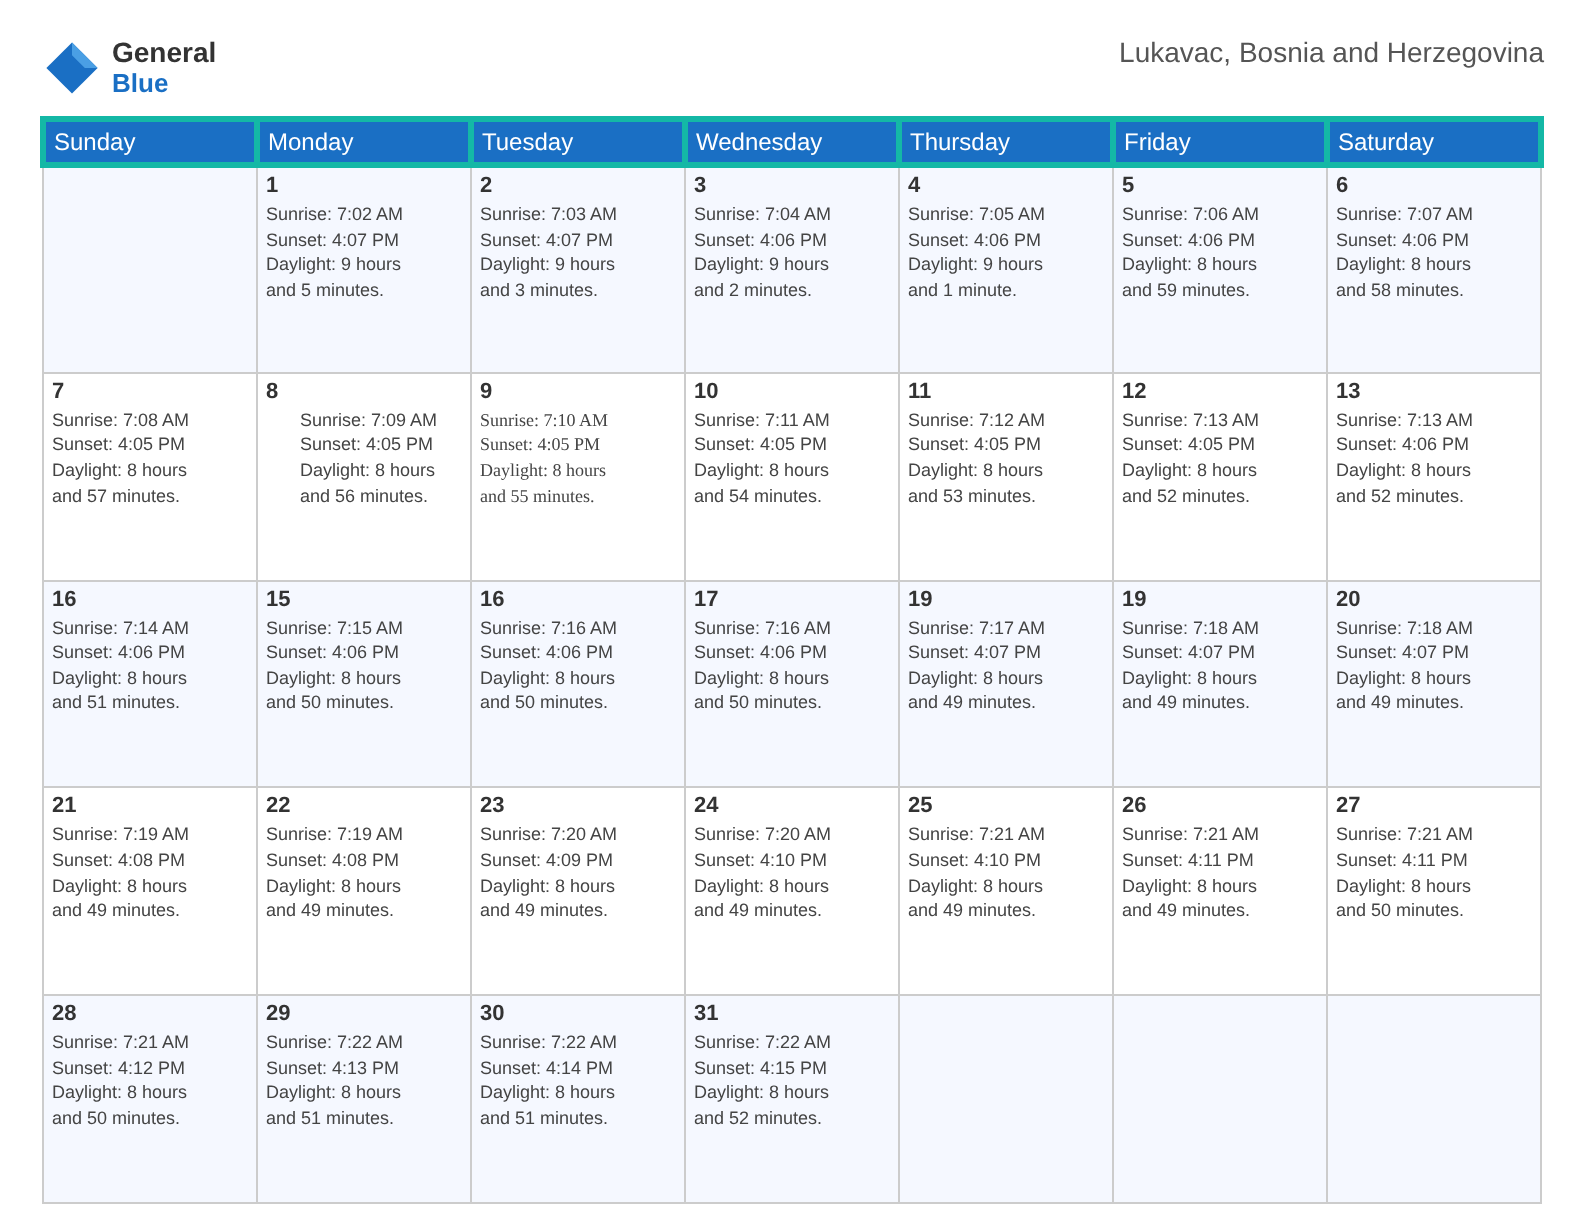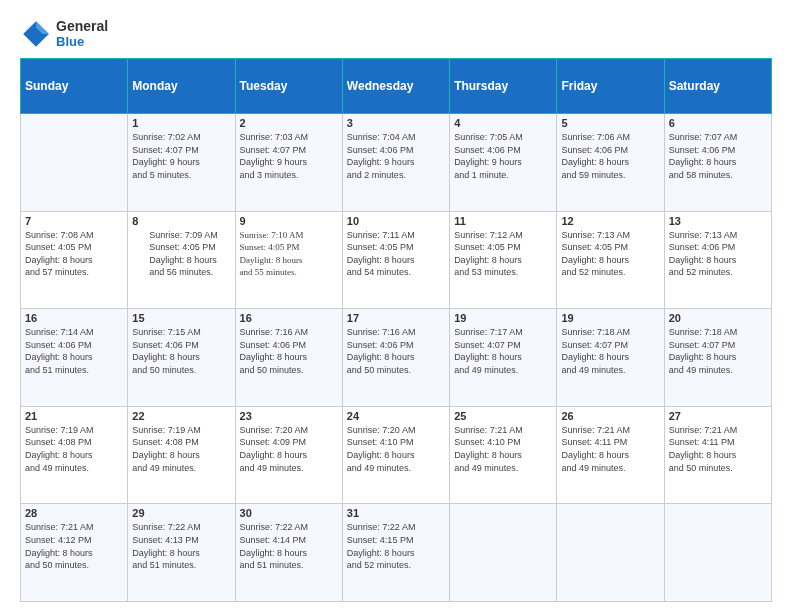--- a/index.html
+++ b/index.html
@@ -64,24 +64,24 @@
       flex: 1;
       border: 1px solid #ccc;
       border-collapse: collapse;
       width: 100%;
       table-layout: fixed;
     }
     .calendar th {
       background: #1a6fc4;
       color: #fff;
       font-size: 12px;
-      font-weight: bold;
-      padding: 20px 4px;
+      font-weight: normal;
+      padding: 3px 4px;
       text-align: left;
-      border: 1px solid #14b8a6;
+      border: 3px solid #14b8a6;
     }
     .calendar td {
       border: 1px solid #ccc;
       vertical-align: top;
       padding: 3px 4px;
       font-size: 9.5px;
       color: #333;
       width: calc(100% / 7);
       height: 82px;
     }
@@ -112,20 +112,21 @@
       <svg class="logo-icon" viewBox="0 0 40 40">
         <polygon points="20,4 36,20 20,36 4,20" fill="#1a6fc4"></polygon>
         <polygon points="20,4 36,20 28,20 20,12" fill="#4a9fe4"></polygon>
       </svg>
       <div class="logo-text">
         <span class="logo-general">General</span>
         <span class="logo-blue">Blue</span>
       </div>
     </div>
     <div class="title-block">
+      <div class="subtitle">Lukavac, Bosnia and Herzegovina</div>
     </div>
   </div>
 
   <table class="calendar">
     <thead>
       <tr>
       <th>Sunday</th>
           <th>Monday</th>
           <th>Tuesday</th>
           <th>Wednesday</th>

